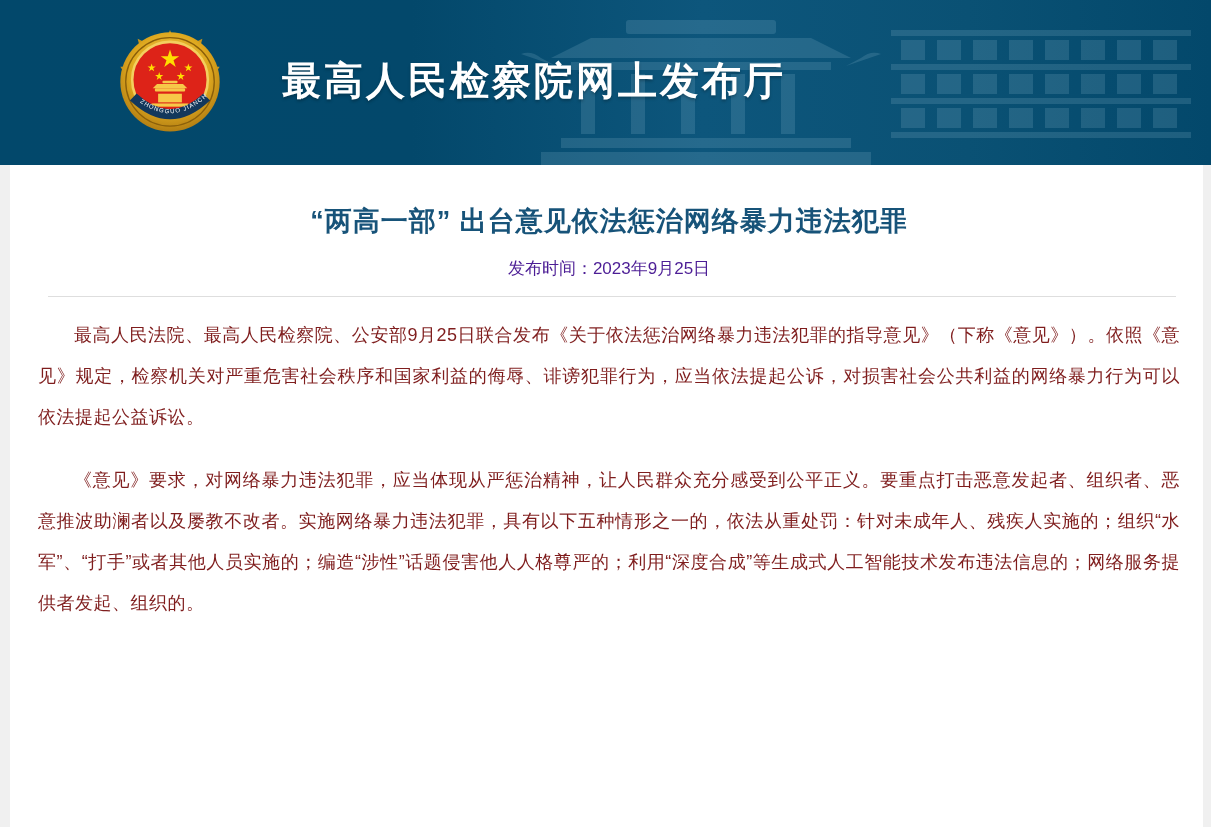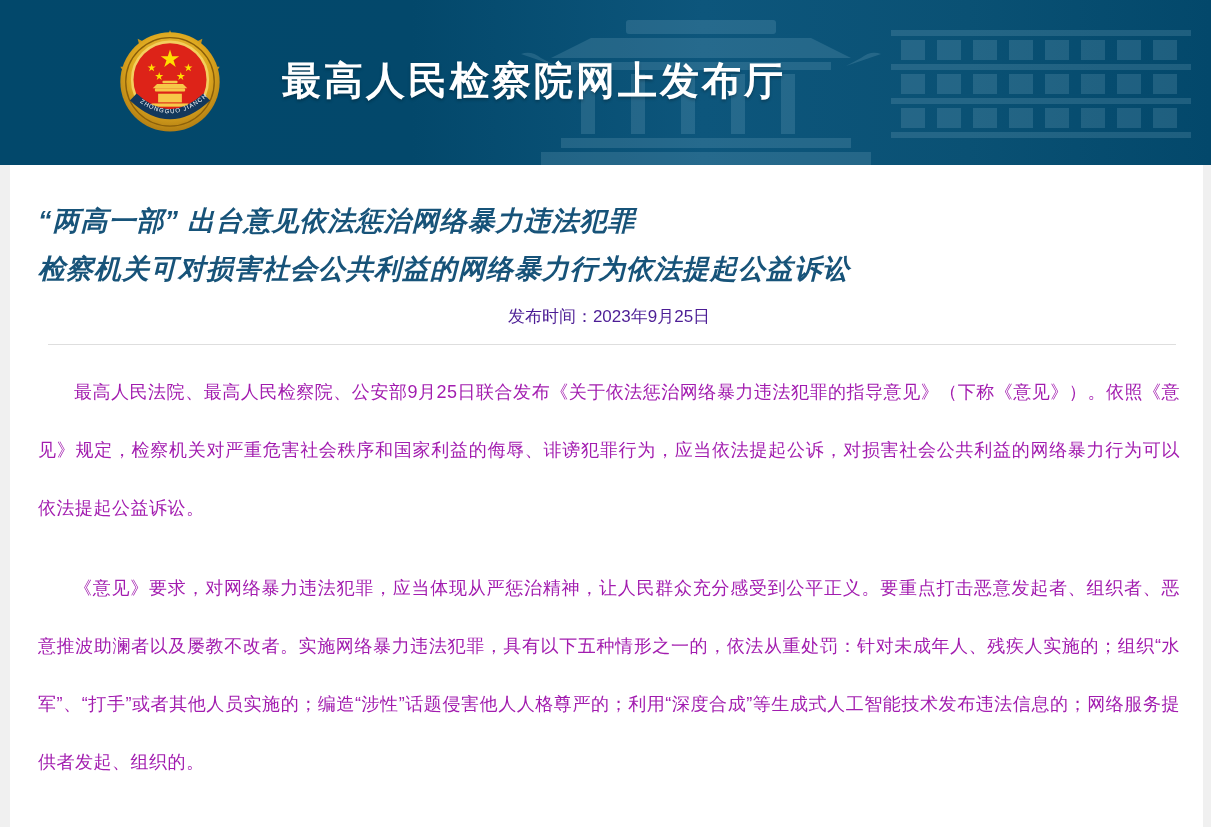--- a/index.html
+++ b/index.html
@@ -43,45 +43,44 @@
 
   
   .card {
     background: #ffffff;
     margin: 0 8px 0 10px;
     width: 1193px;
     min-height: 662px;
     padding: 32px 23px 24px 28px;
   }
   .article-title {
-    text-align: left;
+    text-align: center;
     color: #175379;
     font-size: 27px;
     font-weight: bold;
     line-height: 48px;
     letter-spacing: 1px;
-    font-style: italic;
   }
   .publish-time {
     text-align: center;
     color: #4c1d95;
     font-size: 17px;
     margin-top: 12px;
   }
   .divider {
     border: none;
     border-top: 1px solid #dedede;
     margin: 16px 0 4px 10px;
     width: 1128px;
   }
   .article-body { margin-top: 18px; }
   .article-body p {
     font-size: 18px;
-    color: #a21caf;
-    line-height: 58px;
+    color: #7f1d1d;
+    line-height: 41px;
     text-align: justify;
     text-indent: 2em;
     margin-bottom: 22px;
     letter-spacing: 0.5px;
   }
 </style>
 </head>
 <body>
 
 <header class="banner">
@@ -177,21 +176,20 @@
     </text>
   </svg>
 
   <h1 class="banner-title">最高人民检察院网上发布厅</h1>
 </header>
 
 <main class="card">
 
   <div class="article-title">
     <div>“两高一部” 出台意见依法惩治网络暴力违法犯罪</div>
-    <div>检察机关可对损害社会公共利益的网络暴力行为依法提起公益诉讼</div>
   </div>
 
   <div class="publish-time">发布时间：2023年9月25日</div>
 
   <hr class="divider">
 
   <div class="article-body">
     <p>最高人民法院、最高人民检察院、公安部9月25日联合发布《关于依法惩治网络暴力违法犯罪的指导意见》（下称《意见》）。依照《意见》规定，检察机关对严重危害社会秩序和国家利益的侮辱、诽谤犯罪行为，应当依法提起公诉，对损害社会公共利益的网络暴力行为可以依法提起公益诉讼。</p>
     <p>《意见》要求，对网络暴力违法犯罪，应当体现从严惩治精神，让人民群众充分感受到公平正义。要重点打击恶意发起者、组织者、恶意推波助澜者以及屡教不改者。实施网络暴力违法犯罪，具有以下五种情形之一的，依法从重处罚：针对未成年人、残疾人实施的；组织“水军”、“打手”或者其他人员实施的；编造“涉性”话题侵害他人人格尊严的；利用“深度合成”等生成式人工智能技术发布违法信息的；网络服务提供者发起、组织的。</p>
 

